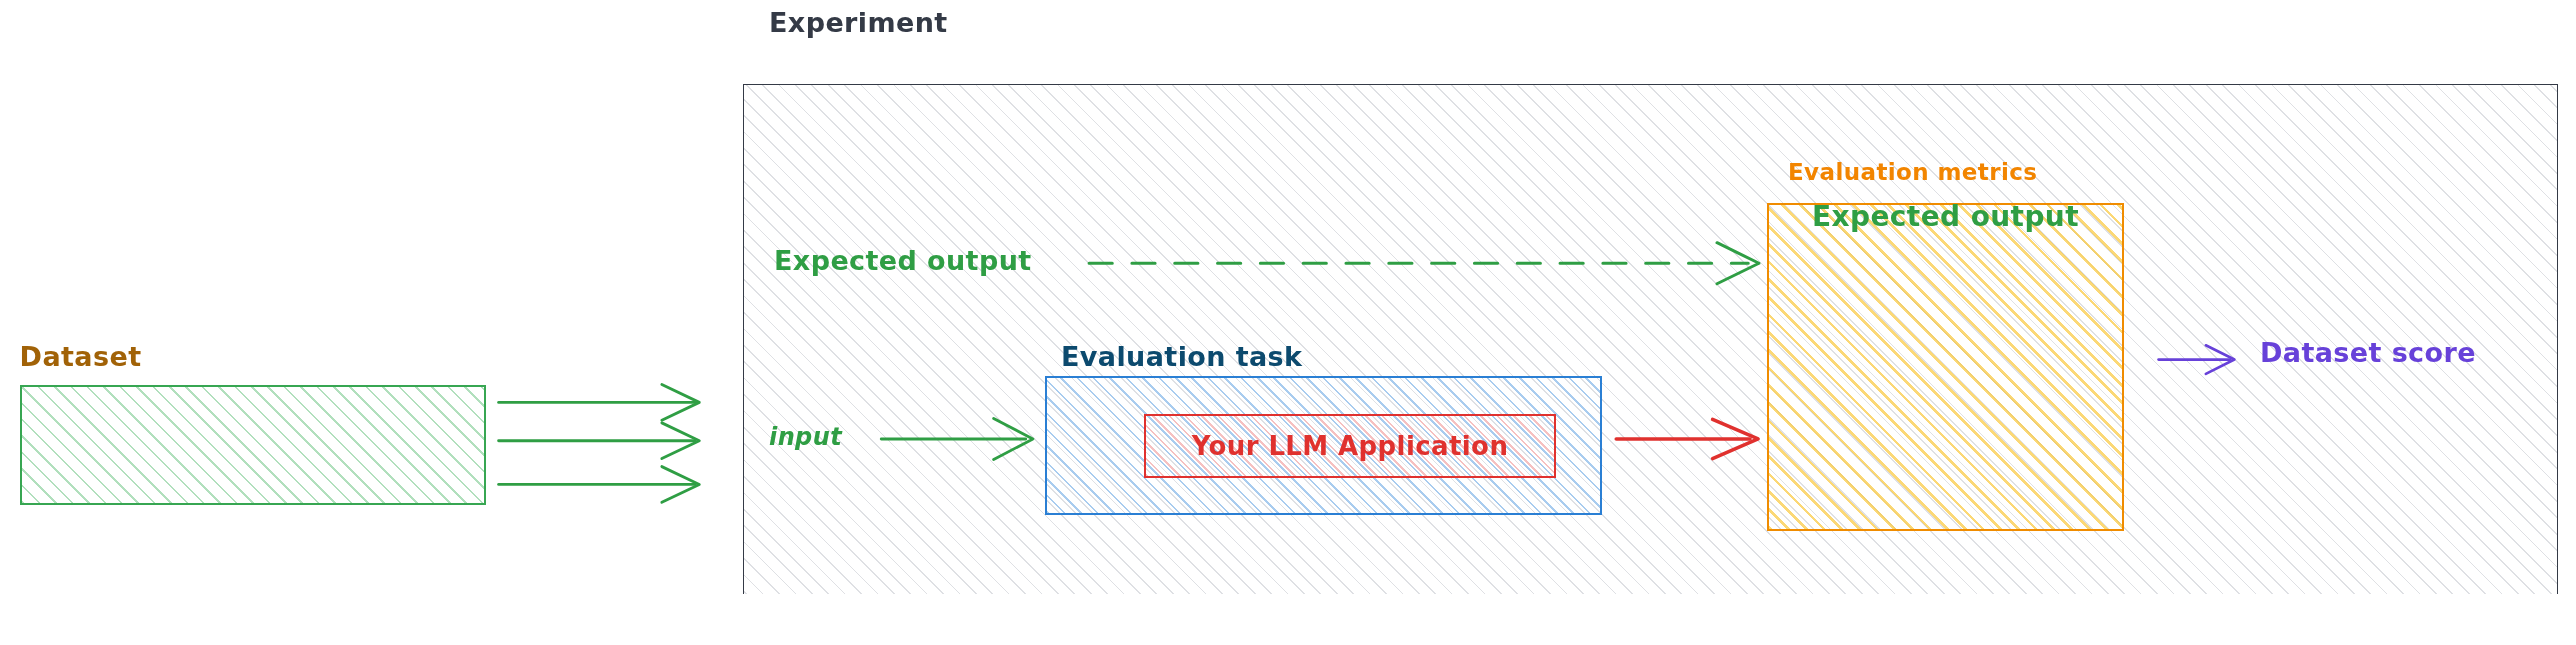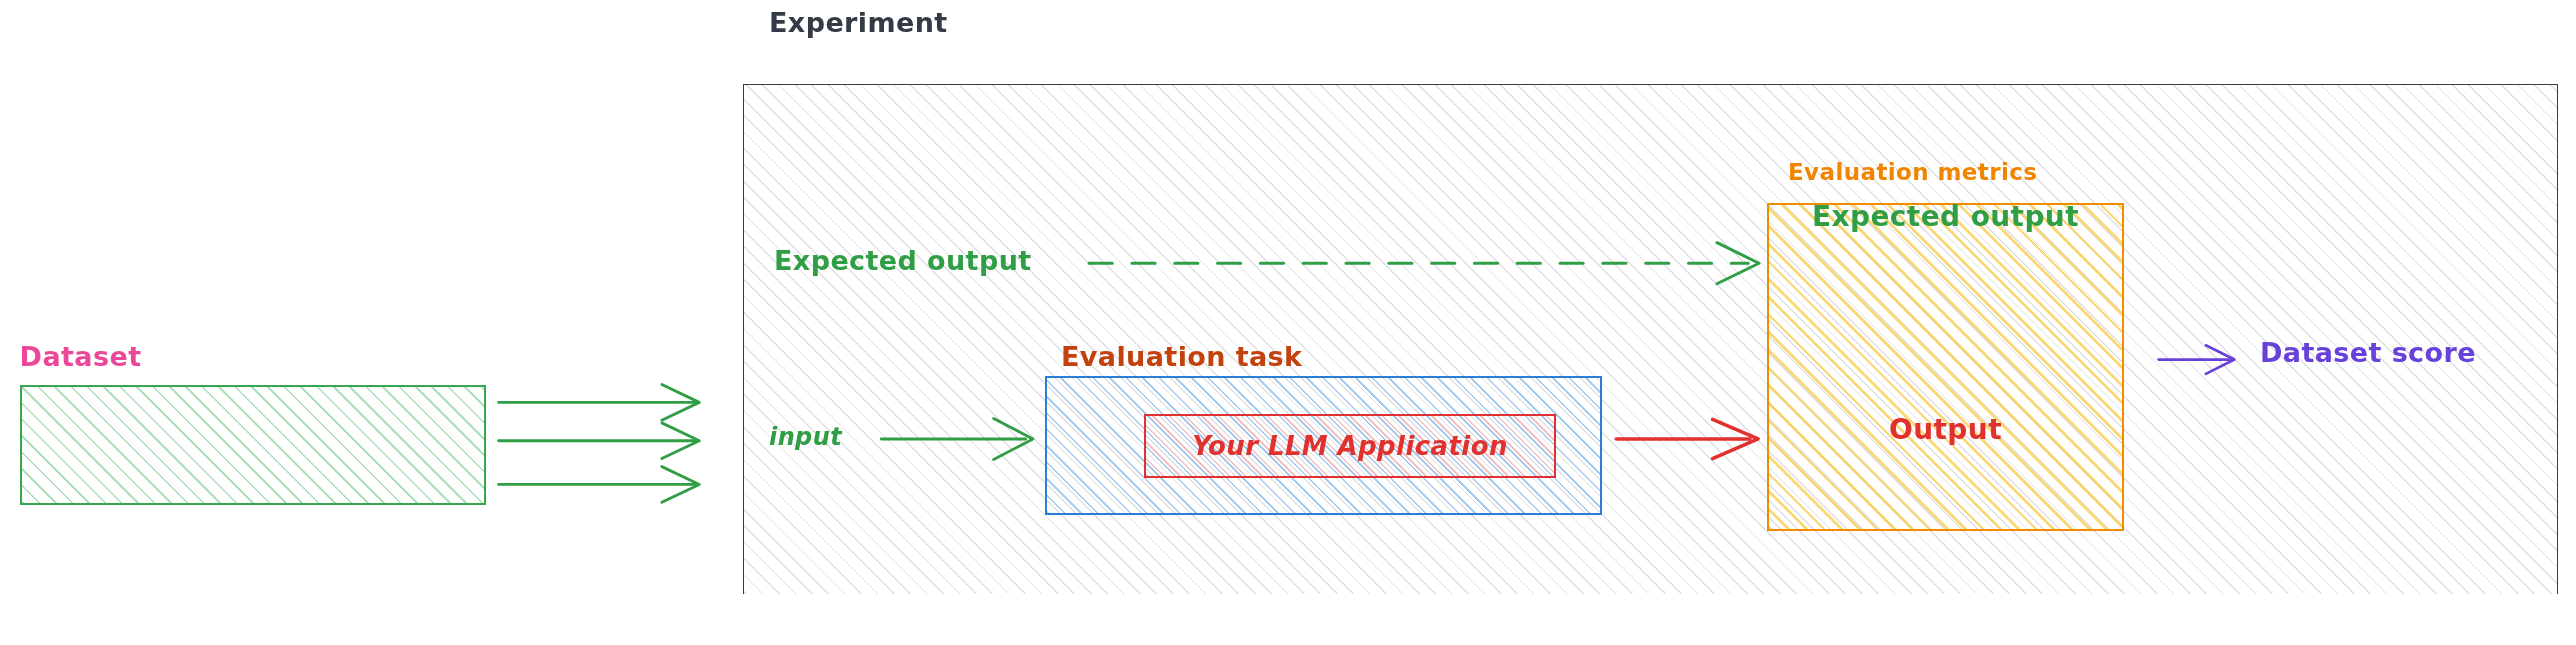--- a/index.html
+++ b/index.html
@@ -105,44 +105,43 @@
 
   
   #experiment-label {
     left: 769px; top: 9px;
     font-size: 27px;
     color: #343a46;
   }
   #dataset-label {
     left: 19.6px; top: 343px;
     font-size: 27px;
-    color: #ec4899;
+    color: #a16207;
   }
   #expected-output-label {
     left: 774px; top: 247px;
     font-size: 27px;
     color: #2f9e44;
   }
   #input-label {
     left: 769px; top: 425px;
     font-size: 24px;
     color: #2f9e44;
     font-style: italic;
   }
   #eval-task-label {
     left: 1061px; top: 343px;
     font-size: 27px;
-    color: #c2410c;
+    color: #0c4a6e;
   }
   #llm-app-label {
     left: 1144px; top: 414px;
     width: 412px; height: 64px;
     display: flex; align-items: center; justify-content: center;
     font-size: 26px;
-    font-style: italic;
     color: #e0312e;
   }
   #metrics-label {
     left: 1788px; top: 161px;
     font-size: 23px;
     color: #f28500;
   }
   #metrics-expected-label {
     left: 1767px; top: 203px;
     width: 357px;
@@ -186,21 +185,20 @@
   <div class="abs label" id="input-label">input</div>
 
   <div class="abs label" id="eval-task-label">Evaluation task</div>
   <div class="abs hatch-blue" id="eval-task-box"></div>
   <div class="abs hatch-red" id="llm-app-box"></div>
   <div class="abs label" id="llm-app-label">Your LLM Application</div>
 
   <div class="abs label" id="metrics-label">Evaluation metrics</div>
   <div class="abs hatch-amber" id="metrics-box"></div>
   <div class="abs label" id="metrics-expected-label">Expected output</div>
-  <div class="abs label" id="metrics-output-label">Output</div>
 
   <div class="abs label" id="feedback-label">Dataset score</div>
 
   <svg class="abs" id="arrows" viewBox="0 0 2888 724">
 
     <g stroke="#2f9e44" stroke-width="3.2" fill="none" stroke-linecap="round" stroke-linejoin="round">
       <line x1="559" y1="451" x2="779" y2="451"></line>
       <polyline points="742,431 784,451 742,471"></polyline>
     </g>
     <g stroke="#2f9e44" stroke-width="3.2" fill="none" stroke-linecap="round" stroke-linejoin="round">

